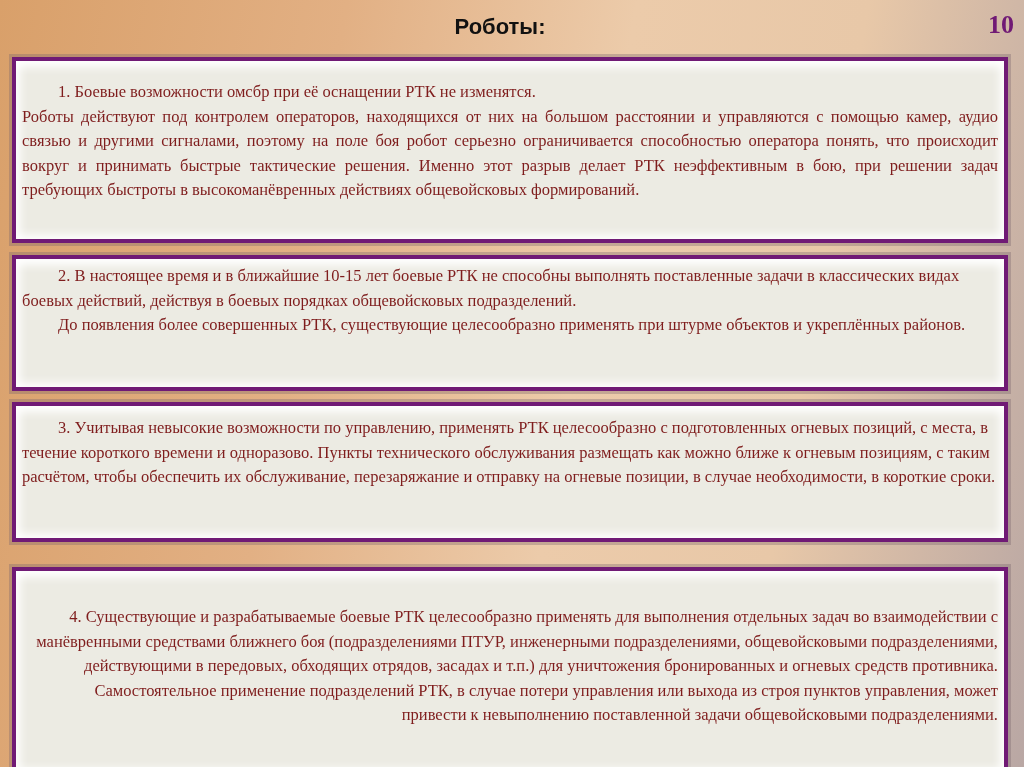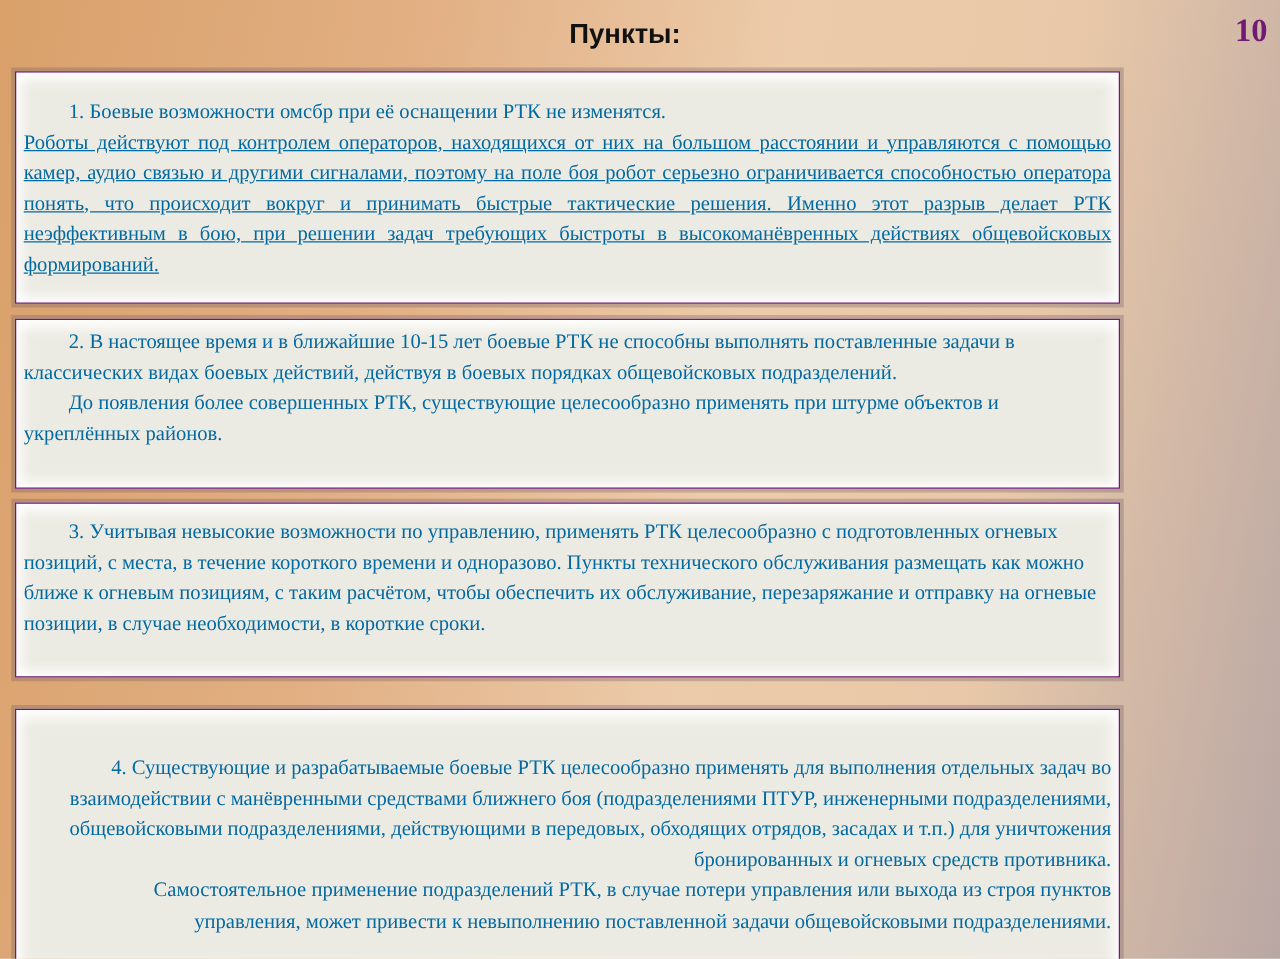--- a/index.html
+++ b/index.html
@@ -10,39 +10,39 @@
     }
     .title {
       position: absolute; left: 0; top: 14px; width: 1000px; text-align: center;
       font-family: "Liberation Sans", sans-serif; font-weight: bold; font-size: 22px; color: #111;
     }
     .page-num {
       position: absolute; right: 10px; top: 10px;
       font-family: "Liberation Serif", serif; font-weight: bold; font-size: 26px; color: #701a75;
     }
     .box {
-      position: absolute; left: 12px; width: 884px; box-sizing: border-box;
+      position: absolute; left: 12px; width: 996px; box-sizing: border-box;
       background: #ecebe3;
-      border: 1px solid #701a75;
+      border: 4px solid #701a75;
       box-shadow: 0 0 0 3px rgba(120,100,110,0.35), inset 0 14px 10px -8px #ffffff, inset 12px 0 10px -8px #ffffff, inset -12px 0 10px -8px #ffffff, inset 0 -12px 10px -8px #ffffff;
-      font-size: 16.5px; line-height: 24.5px; color: #0369a1;
+      font-size: 16.5px; line-height: 24.5px; color: #7f1d1d;
       padding: 0 6px;
     }
     .box p { margin: 0; }
     .indent { text-indent: 36px; }
-    .justify { text-align: justify; text-decoration: underline; }
+    .justify { text-align: justify; }
     #box1 { top: 57px; height: 186px; padding-top: 19px; }
     #box2 { top: 255px; height: 136px; padding-top: 5px; }
     #box3 { top: 402px; height: 140px; padding-top: 10px; }
     #box4 { top: 567px; height: 210px; padding-top: 34px; text-align: right; }
   </style>
 </head>
 <body>
 
-<div class="title">Пункты:</div>
+<div class="title">Роботы:</div>
 <div class="page-num">10</div>
 
 <div id="box1" class="box">
   <p class="indent">1. Боевые возможности омсбр при её оснащении РТК не изменятся.</p>
   <p class="justify">Роботы действуют под контролем операторов, находящихся от них на большом расстоянии и управляются с помощью камер, аудио связью и другими сигналами, поэтому на поле боя робот серьезно ограничивается способностью оператора понять, что происходит вокруг и принимать быстрые тактические решения. Именно этот разрыв делает РТК неэффективным в бою, при решении задач требующих быстроты в высокоманёвренных действиях общевойсковых формирований.</p>
 </div>
 
 <div id="box2" class="box">
   <p class="indent">2. В настоящее время и в ближайшие 10-15 лет боевые РТК не способны выполнять поставленные задачи в классических видах боевых действий, действуя в боевых порядках общевойсковых подразделений.</p>
   <p class="indent">До появления более совершенных РТК, существующие целесообразно применять при штурме объектов и укреплённых районов.</p>

